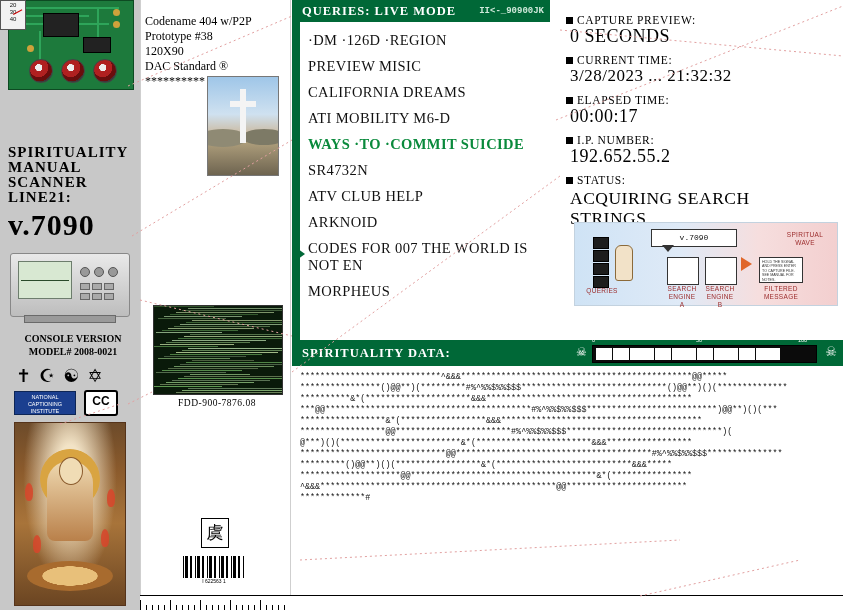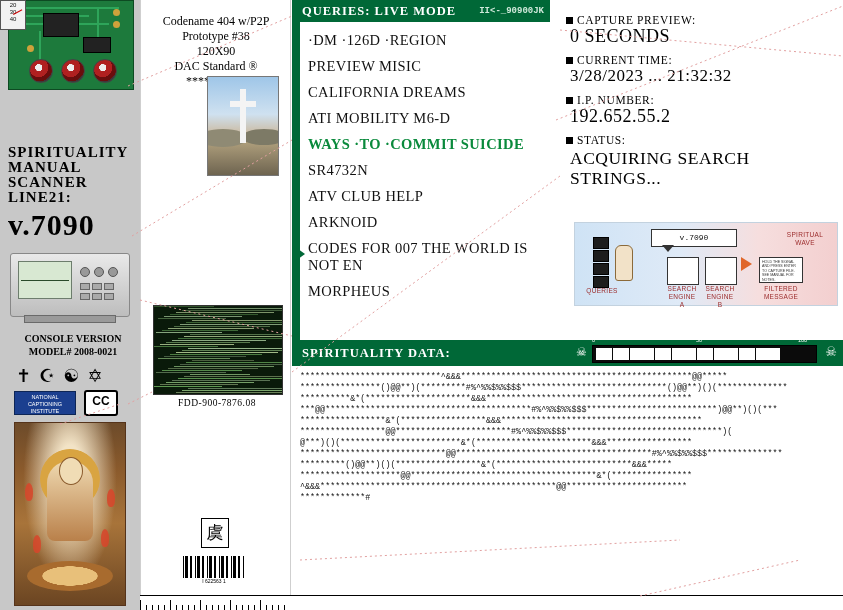--- a/index.html
+++ b/index.html
@@ -88,21 +88,21 @@
   .deity .lotus{position:absolute;left:50%;bottom:14px;width:86px;height:30px;margin-left:-43px;border-radius:50%;
     background:radial-gradient(ellipse,#e8c07a 0 45%,#a86b2e 46% 100%);}
   .deity .flame{position:absolute;width:8px;height:18px;border-radius:50% 50% 40% 40%;background:#d8452a;opacity:.85;}
 
   
   .col2{
     position:absolute;left:140px;top:0;width:150px;height:610px;background:#ffffff;
     border-left:1px solid #bbb;
   }
   .codename{
-    position:absolute;left:4px;top:14px;width:142px;text-align:center;
+    position:absolute;left:4px;top:14px;width:142px;text-align:left;
     font-size:12px;line-height:15px;color:#000;font-family:"Liberation Serif",serif;
   }
   .photo{
     position:absolute;left:66px;top:76px;width:70px;height:98px;
     background:linear-gradient(180deg,#9fc6e8 0%,#cfe1f0 38%,#cbb79a 60%,#8c7f66 100%);
     border:1px solid #777;overflow:hidden;
   }
   .photo .cross-v{position:absolute;left:32px;top:12px;width:6px;height:54px;background:#f4f4f4;}
   .photo .cross-h{position:absolute;left:22px;top:24px;width:26px;height:6px;background:#f4f4f4;}
   .photo .ground{position:absolute;left:0;bottom:0;width:100%;height:34px;background:linear-gradient(180deg,#b0a07d,#6e6450);}
@@ -429,20 +429,24 @@
   <div class="status-col">
     <div class="st-row">
       <div class="st-label"><span class="bullet"></span><span>CAPTURE PREVIEW:</span></div>
       <div class="st-value">0 SECONDS</div>
     </div>
     <div class="st-row">
       <div class="st-label"><span class="bullet"></span><span>CURRENT TIME:</span></div>
       <div class="st-value small">3/28/2023 ... 21:32:32</div>
     </div>
     <div class="st-row">
+      <div class="st-label"><span class="bullet"></span><span>ELAPSED TIME:</span></div>
+      <div class="st-value">00:00:17</div>
+    </div>
+    <div class="st-row">
       <div class="st-label"><span class="bullet"></span><span>I.P. NUMBER:</span></div>
       <div class="st-value">192.652.55.2</div>
     </div>
     <div class="st-row">
       <div class="st-label"><span class="bullet"></span><span>STATUS:</span></div>
       <div class="st-value st-status">ACQUIRING SEARCH STRINGS...</div>
     </div>
   </div>
 
   <div class="diagram">

